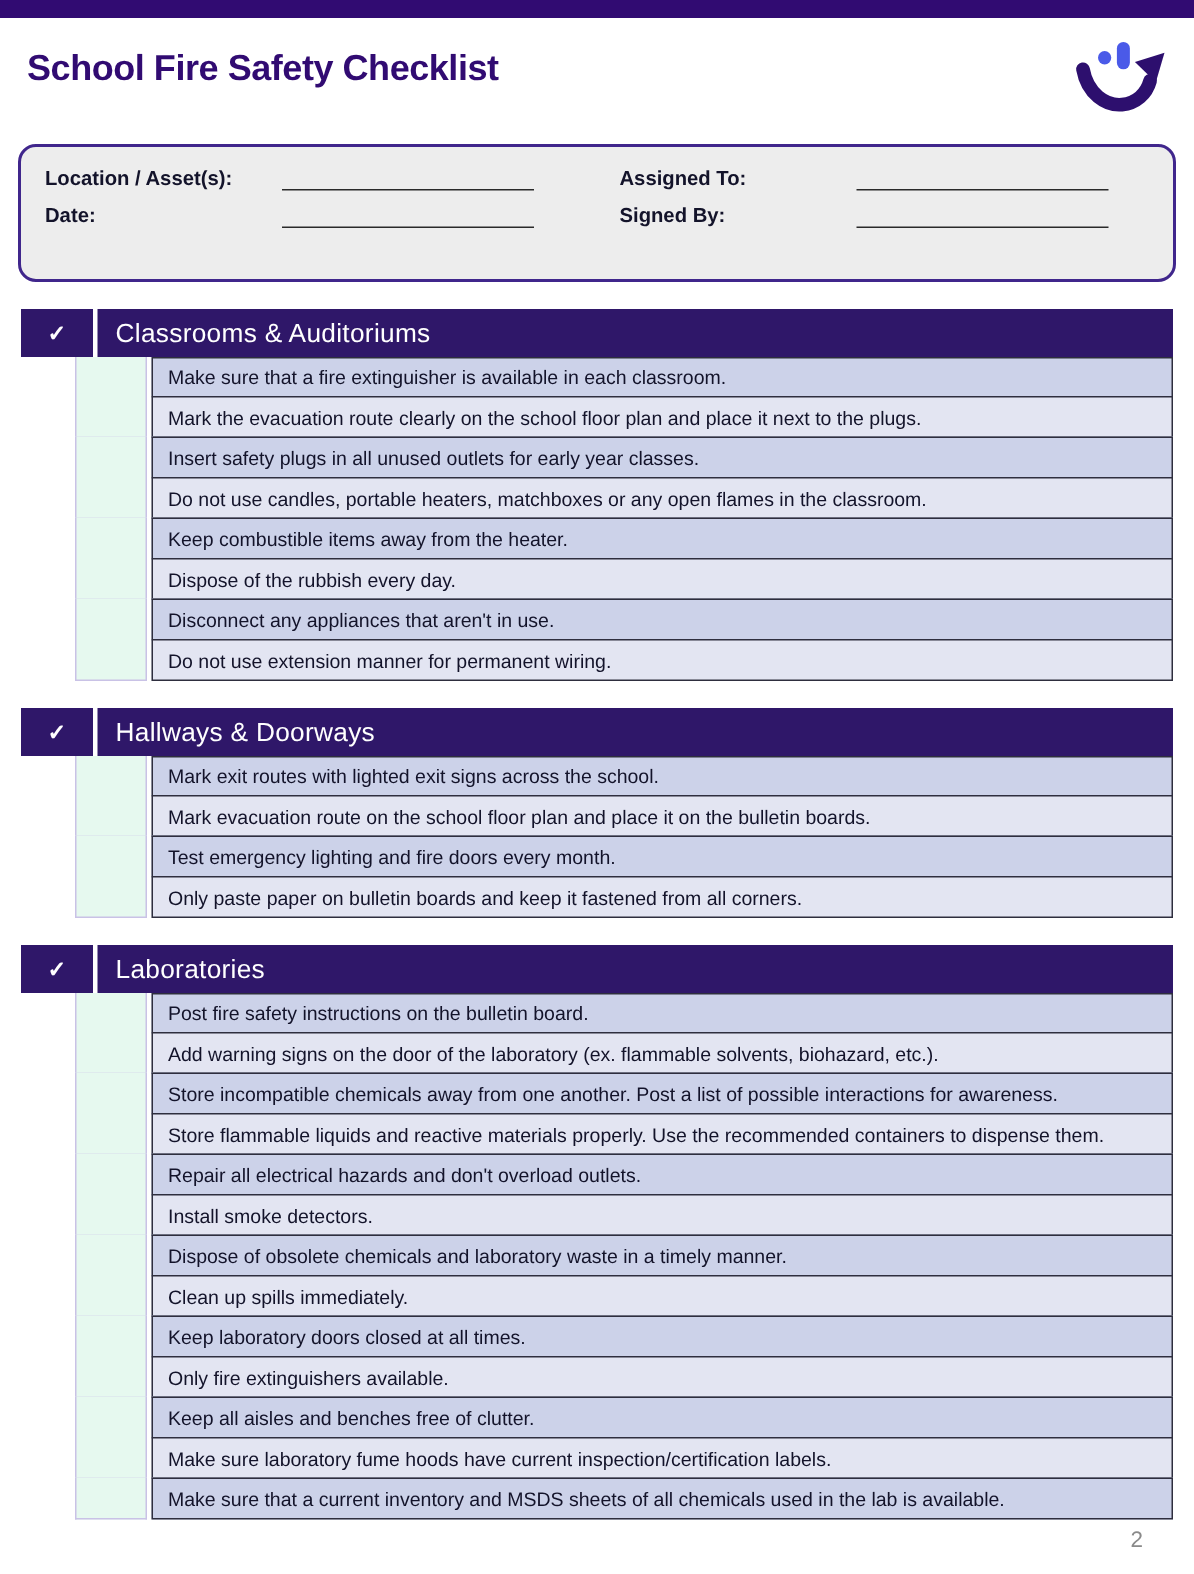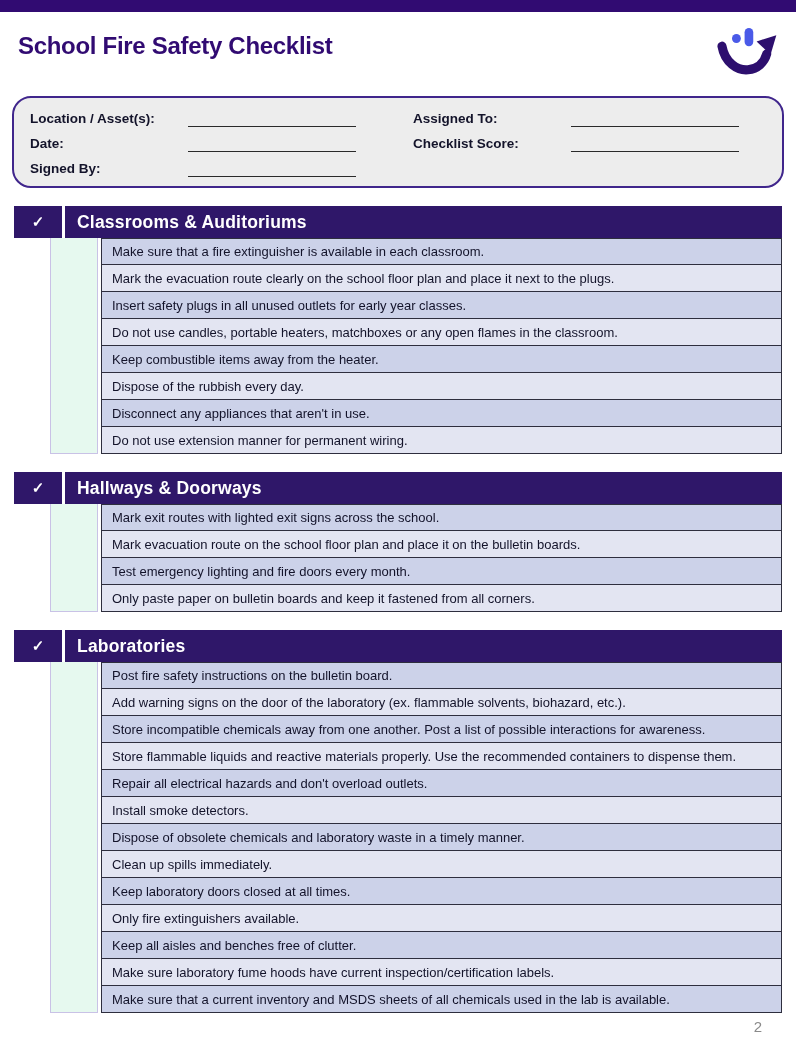--- a/index.html
+++ b/index.html
@@ -31,21 +31,21 @@
     letter-spacing: -0.3px;
     padding-top: 6px;
     text-align: center;
   }
   .logo { width: 62px; height: 50px; }
 
   .form-box {
     margin: 20px 12px 0 12px;
     background: var(--form-bg);
     border: 2px solid var(--form-border);
-    border-radius: 19px;
+    border-radius: 12px;
     padding: 13px 16px 11px 16px;
     height: 92px;
   }
   .form-grid {
     display: grid;
     grid-template-columns: 1fr 1fr;
     column-gap: 30px;
     row-gap: 9px;
   }
   .form-field { display: flex; align-items: flex-end; }
@@ -75,21 +75,21 @@
     justify-content: center;
     font-size: 15px;
     font-weight: bold;
   }
   .section-header { height: 32px; }
   .section-header .title-cell {
     flex: 1;
     background: var(--header-bg);
     color: #ffffff;
     font-size: 17.5px;
-    font-weight: bold;
+    font-weight: normal;
     display: flex;
     align-items: center;
     padding-left: 12px;
     letter-spacing: 0.2px;
   }
   .item-row { height: 27px; padding-left: 36px; }
   .item-row .check-cell {
     width: 48px;
     background: var(--check-bg);
     border: 1px solid var(--check-border);
@@ -140,24 +140,20 @@
       </div>
       <div class="form-field">
         <span class="form-label">Assigned To:</span>
         <span class="form-line"></span>
       </div>
       <div class="form-field">
         <span class="form-label">Date:</span>
         <span class="form-line"></span>
       </div>
       <div class="form-field">
-        <span class="form-label">Checklist Score:</span>
-        <span class="form-line"></span>
-      </div>
-      <div class="form-field">
         <span class="form-label">Signed By:</span>
         <span class="form-line"></span>
       </div>
     </div>
 </div>
 
 <div class="sections" id="sections">
     <div class="section">
       <div class="trow section-header">
         <div class="check-cell">✓</div>

